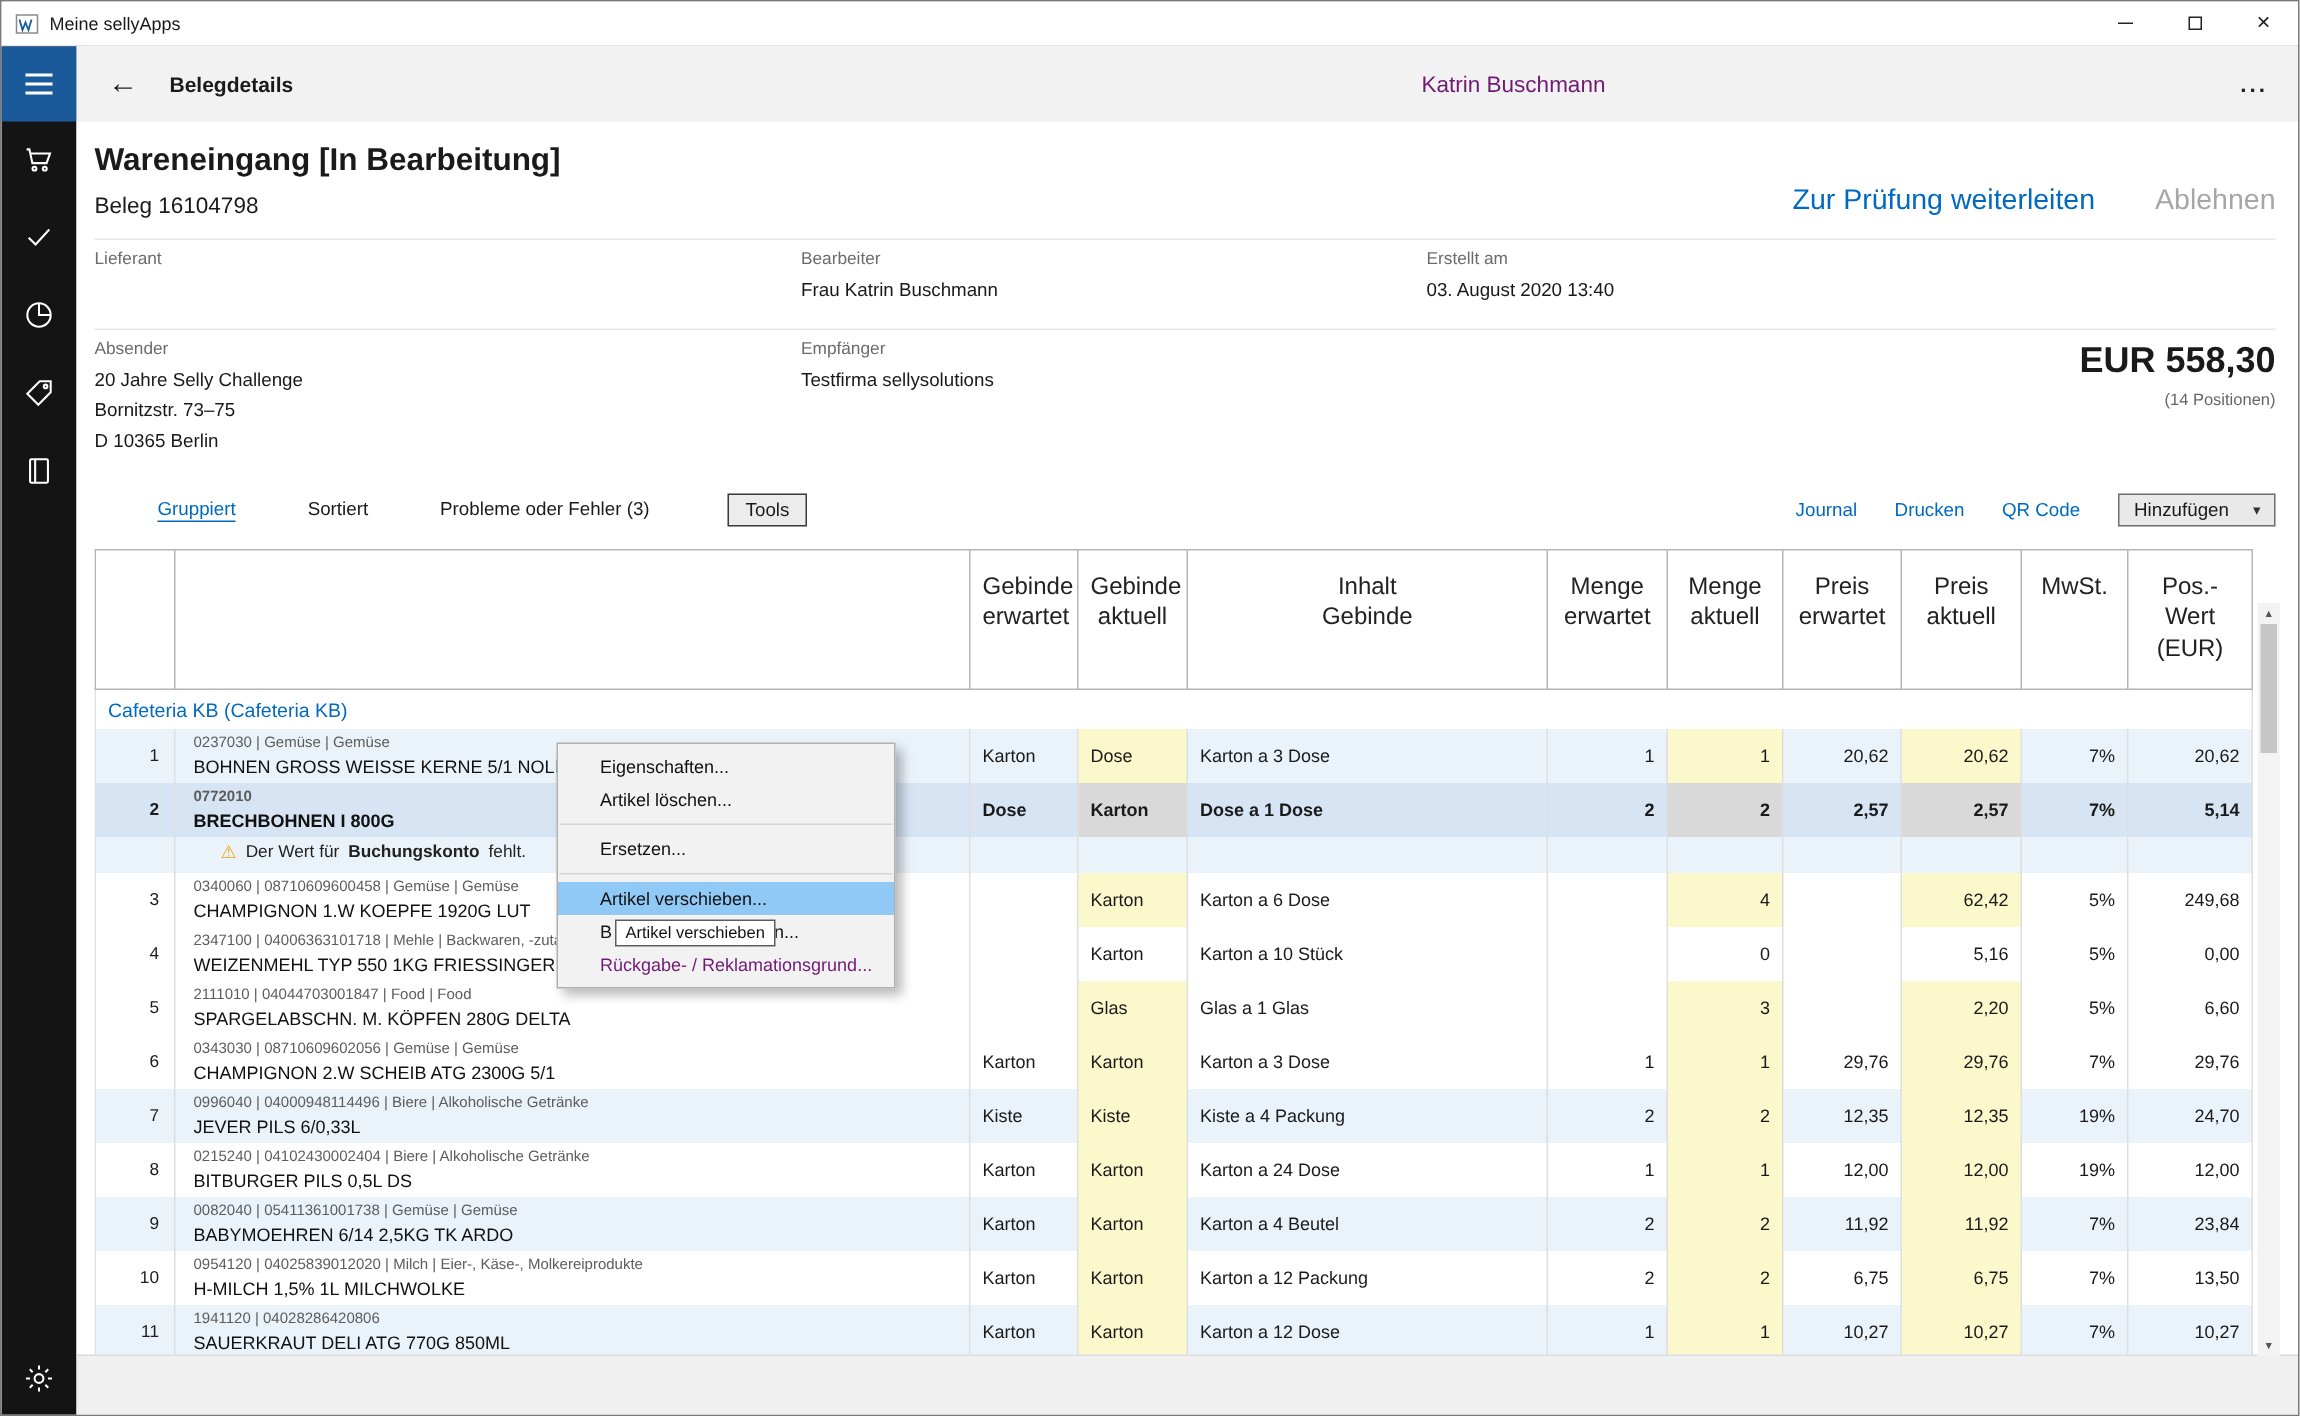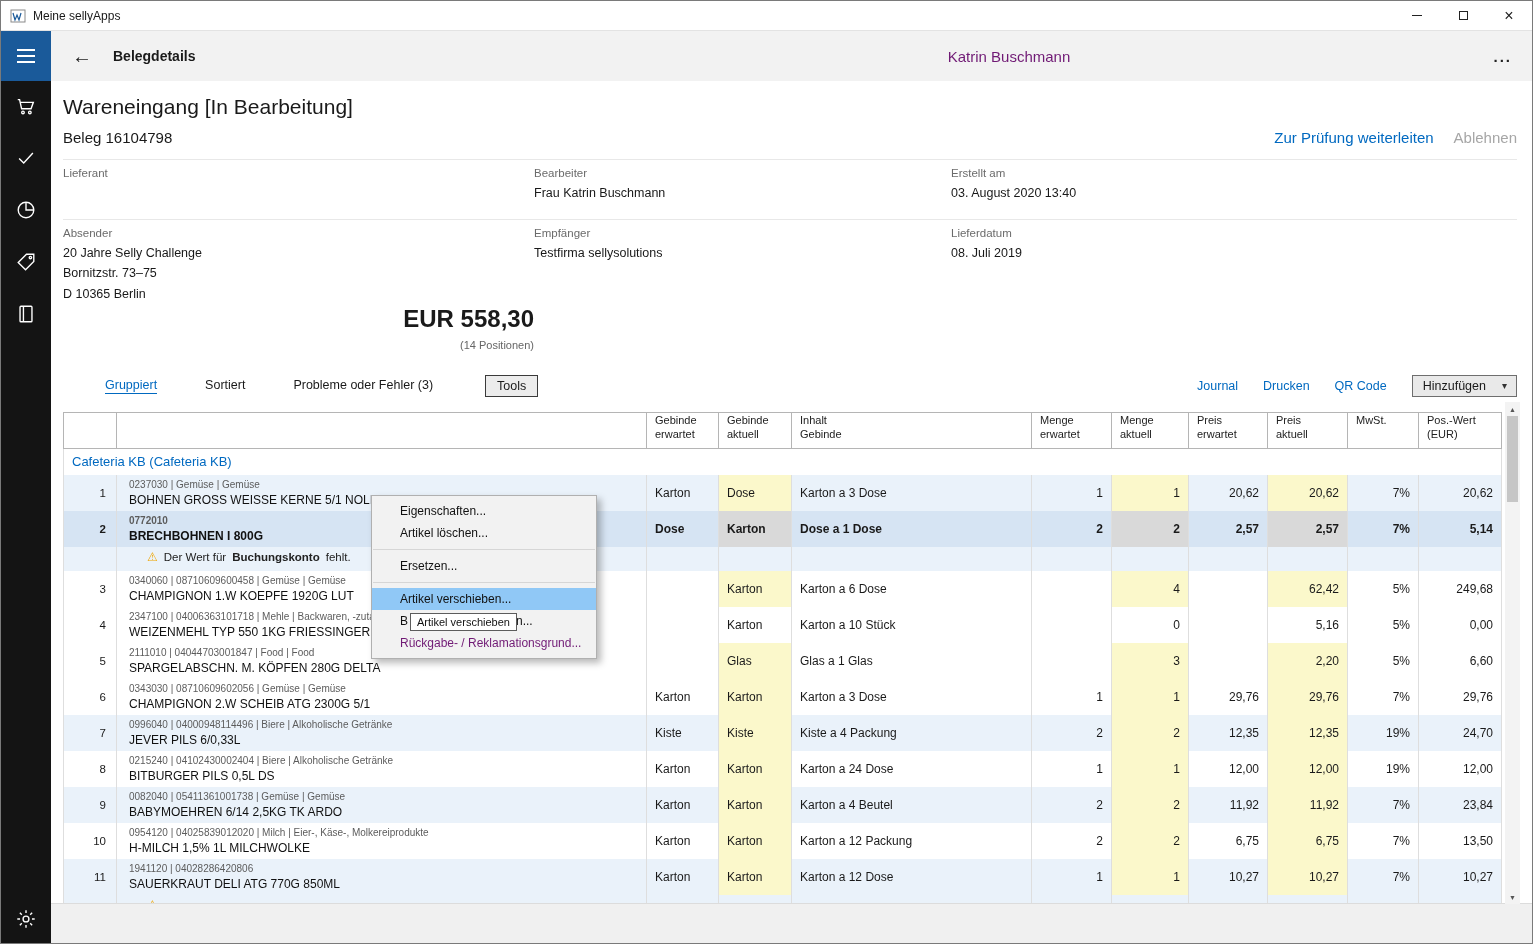--- a/index.html
+++ b/index.html
@@ -31,23 +31,23 @@
   .back-arrow { margin-left:21px; font-size:20px; color:#1a1a1a; }
   .page-title { margin-left:21px; font-size:14px; font-weight:bold; }
   .header-user { position:absolute; left:958px; transform:translateX(-50%); color:#701a75; font-size:15px; white-space:nowrap; }
   .more-btn { margin-left:auto; margin-right:20px; font-size:15px; font-weight:bold; letter-spacing:2px; color:#222; }
 
   
   .content { height:822px; background:#fff; padding:14px 15px 0 12px; overflow:hidden; }
   .footer-strip { flex:1; background:#f0f0f0; border-top:1px solid #dcdcdc; }
 
   .doc-head { display:flex; justify-content:space-between; }
-  .doc-title { font-size:21px; font-weight:normal; margin-bottom:10px; }
+  .doc-title { font-size:21px; font-weight:bold; margin-bottom:10px; }
   .doc-sub { font-size:15px; }
-  .doc-actions { display:flex; gap:20px; align-items:flex-end; margin-top:26px; font-size:15px; }
+  .doc-actions { display:flex; gap:40px; align-items:center; margin-top:26px; font-size:19px; }
   .action-forward { color:#0069c0; }
   .action-reject { color:#a6a6a6; }
 
   .info-row { display:grid; grid-template-columns:471px 417px 1fr auto; border-top:1px solid #e8e8e8; padding:7px 0 9px 0; margin-top:13px; }
   .info-row + .info-row { margin-top:6px; }
   .f-label { font-size:11.5px; color:#6b6b6b; margin-bottom:4px; }
   .f-line { font-size:12.5px; color:#191919; line-height:1.65; }
   .price-block { text-align:right; }
   .price-total { font-size:24px; font-weight:bold; white-space:nowrap; }
   .price-count { font-size:11px; color:#666; margin-top:6px; }
@@ -64,21 +64,21 @@
   .tb-right { margin-left:auto; display:flex; align-items:center; gap:25px; }
   .tb-link { color:#0069c0; }
   .add-btn { border:1px solid #6e6e6e; background:#e9e9e9; padding:3px 9px 3px 10px; display:flex; align-items:center; gap:16px; }
   .chevron { font-size:10px; color:#333; }
 
   
   .table-clip { margin-top:13px; height:539px; overflow:hidden; }
   table { border-collapse:collapse; table-layout:fixed; width:1438px; font-size:12px; }
   col.c1{width:53px} col.c2{width:530px} col.c3{width:72px} col.c4{width:73px} col.c5{width:240px}
   col.c6{width:80px} col.c7{width:77px} col.c8{width:79px} col.c9{width:80px} col.c10{width:71px} col.c11{width:83px}
-  thead th { border:1px solid #b5b5b5; font-weight:normal; text-align:left; vertical-align:top; padding:0 8px; height:36px; line-height:1.3; font-size:11px; color:#222; background:#fff; }
+  thead th { border:1px solid #b5b5b5; font-weight:normal; text-align:center; vertical-align:top; padding:15px 8px; height:36px; line-height:1.3; font-size:16px; color:#222; background:#fff; }
   .group-row td { color:#0069c0; font-size:13px; height:27px; padding-left:8px; vertical-align:middle; }
   tbody td { border-left:1px solid #dedede; border-right:1px solid #dedede; padding:0 8px; vertical-align:middle; }
   tr.item-row td { height:36px; }
   tr.warn-row td { height:24px; }
   tr.tint { background:#eaf2fa; }
   tr.selected { background:#d6e4f3; }
   tr.bold td { font-weight:bold; }
   td.c-num { text-align:right; padding-right:10px; font-size:11.5px; }
   td.c-desc { padding-top:3px; vertical-align:top;padding-left:12px; }
   td.c-desc .meta { font-size:10px; color:#5c5c5c; line-height:14px; white-space:nowrap; overflow:hidden; }
@@ -225,24 +225,20 @@
             <div class="f-cell">
               <div class="f-label">Absender</div>
               <div class="f-line">20 Jahre Selly Challenge</div>
               <div class="f-line">Bornitzstr. 73–75</div>
               <div class="f-line">D 10365 Berlin</div>
             </div>
             <div class="f-cell">
               <div class="f-label">Empfänger</div>
               <div class="f-line">Testfirma sellysolutions</div>
             </div>
-            <div class="f-cell">
-              <div class="f-label">Lieferdatum</div>
-              <div class="f-line">08. Juli 2019</div>
-            </div>
             <div></div>
             <div class="price-block">
               <div class="price-total">EUR 558,30</div>
               <div class="price-count">(14 Positionen)</div>
             </div>
           </div>
 
         <div class="toolbar">
           <div class="filters" id="filters">
               <span class="filter active">Gruppiert</span>

